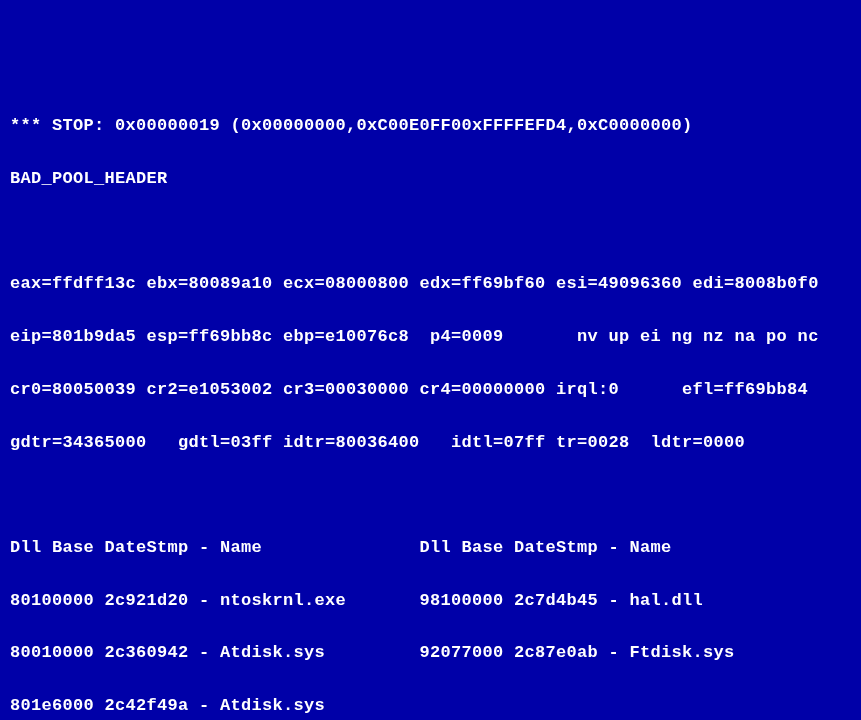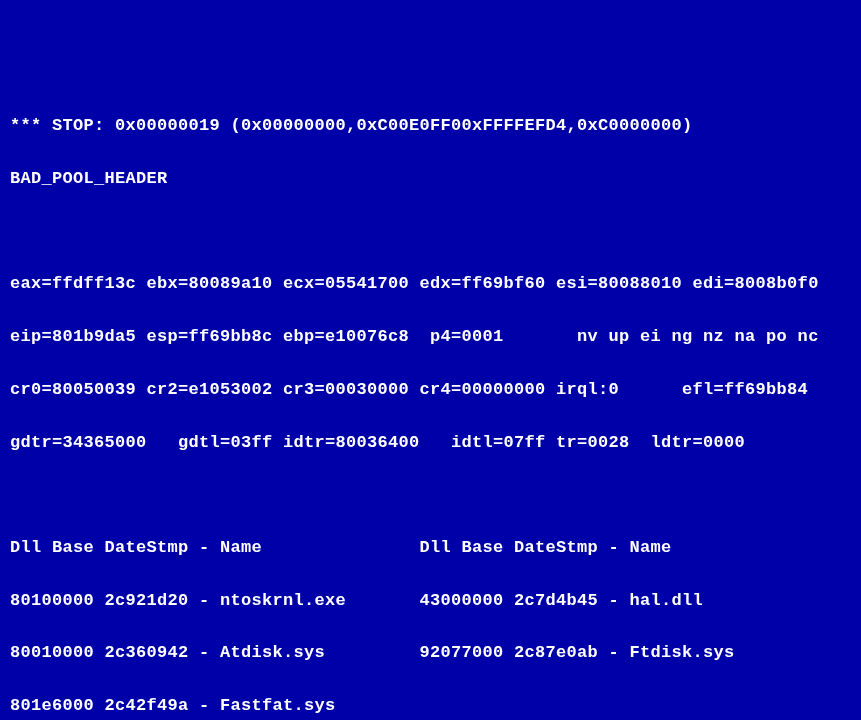--- a/index.html
+++ b/index.html
@@ -26,29 +26,29 @@
     }
   </style>
 </head>
 <body>
 
 
 
 <span class="line">*** STOP: 0x00000019 (0x00000000,0xC00E0FF00xFFFFEFD4,0xC0000000)</span>
 <span class="line">BAD_POOL_HEADER</span>
 <span class="line"> </span>
-<span class="line">eax=ffdff13c ebx=80089a10 ecx=05541700 edx=ff69bf60 esi=80088010 edi=8008b0f0</span>
-<span class="line">eip=801b9da5 esp=ff69bb8c ebp=e10076c8  p4=0001       nv up ei ng nz na po nc</span>
+<span class="line">eax=ffdff13c ebx=80089a10 ecx=08000800 edx=ff69bf60 esi=49096360 edi=8008b0f0</span>
+<span class="line">eip=801b9da5 esp=ff69bb8c ebp=e10076c8  p4=0009       nv up ei ng nz na po nc</span>
 <span class="line">cr0=80050039 cr2=e1053002 cr3=00030000 cr4=00000000 irql:0      efl=ff69bb84</span>
 <span class="line">gdtr=34365000   gdtl=03ff idtr=80036400   idtl=07ff tr=0028  ldtr=0000</span>
 <span class="line"> </span>
 <span class="line">Dll Base DateStmp - Name               Dll Base DateStmp - Name</span>
-<span class="line">80100000 2c921d20 - ntoskrnl.exe       43000000 2c7d4b45 - hal.dll</span>
+<span class="line">80100000 2c921d20 - ntoskrnl.exe       98100000 2c7d4b45 - hal.dll</span>
 <span class="line">80010000 2c360942 - Atdisk.sys         92077000 2c87e0ab - Ftdisk.sys</span>
-<span class="line">801e6000 2c42f49a - Fastfat.sys</span>
+<span class="line">801e6000 2c42f49a - Atdisk.sys</span>
 
 
 
 
 
 
 
 
 
 

